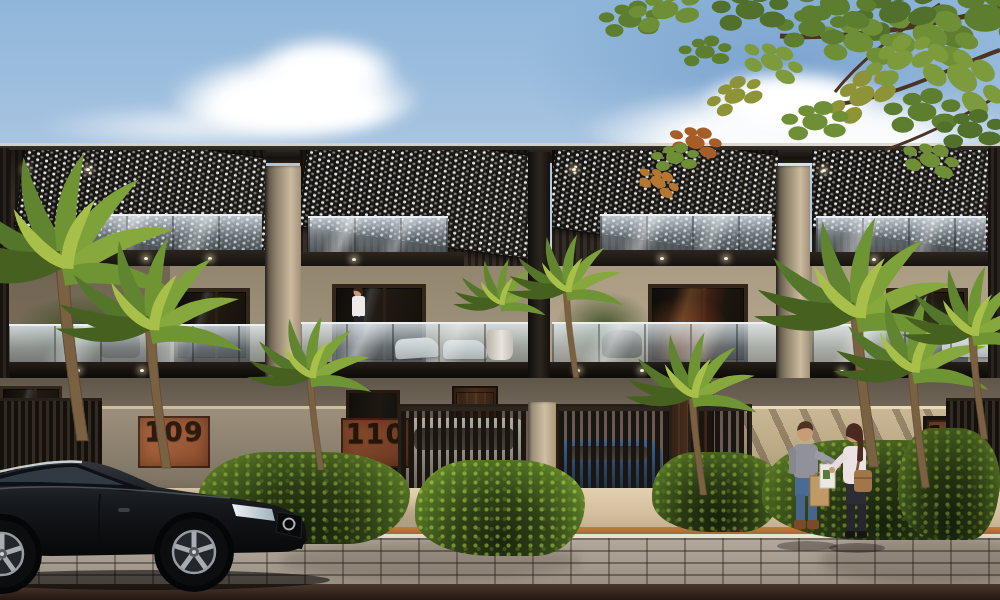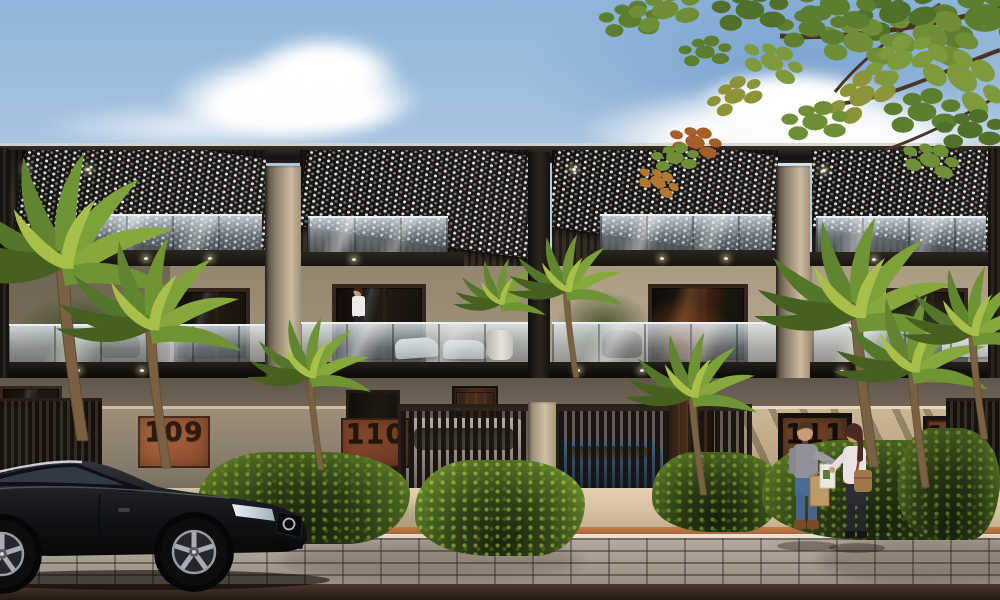--- a/index.html
+++ b/index.html
@@ -225,23 +225,20 @@
   <div class="ab suvwin" style="left:568px;top:446px;width:80px;height:14px;"></div>
 
   <div class="ab cwall" style="left:56px;top:406px;width:290px;height:84px;"></div>
   <div class="ab cwall lit" style="left:744px;top:406px;width:210px;height:84px;"></div>
   <div class="ab palmshadow" style="left:744px;top:409px;width:210px;height:81px;"></div>
   <div class="ab plaque p109" style="left:100px;top:416px;width:72px;height:52px;">
     <span>109</span>
   </div>
   <div class="ab plaque p110" style="left:303px;top:418px;width:69px;height:50px;">
     <span>110</span>
-  </div>
-  <div class="ab plaque p111" style="left:740px;top:413px;width:64px;height:47px;">
-    <span>111</span>
   </div>
   <div class="ab plaque p112" style="left:885px;top:416px;width:59px;height:45px;">
     <span>112</span>
   </div>
 
   <div class="ab gate" style="left:398px;top:404px;width:132px;height:88px;"></div>
   <div class="ab gpillar" style="left:528px;top:402px;width:28px;height:90px;"></div>
   <div class="ab gate" style="left:556px;top:404px;width:110px;height:88px;"></div>
   <div class="ab gate" style="left:688px;top:404px;width:58px;height:88px;"></div>
   <div class="ab fence" style="left:0px;top:398px;width:102px;height:76px;"></div>

